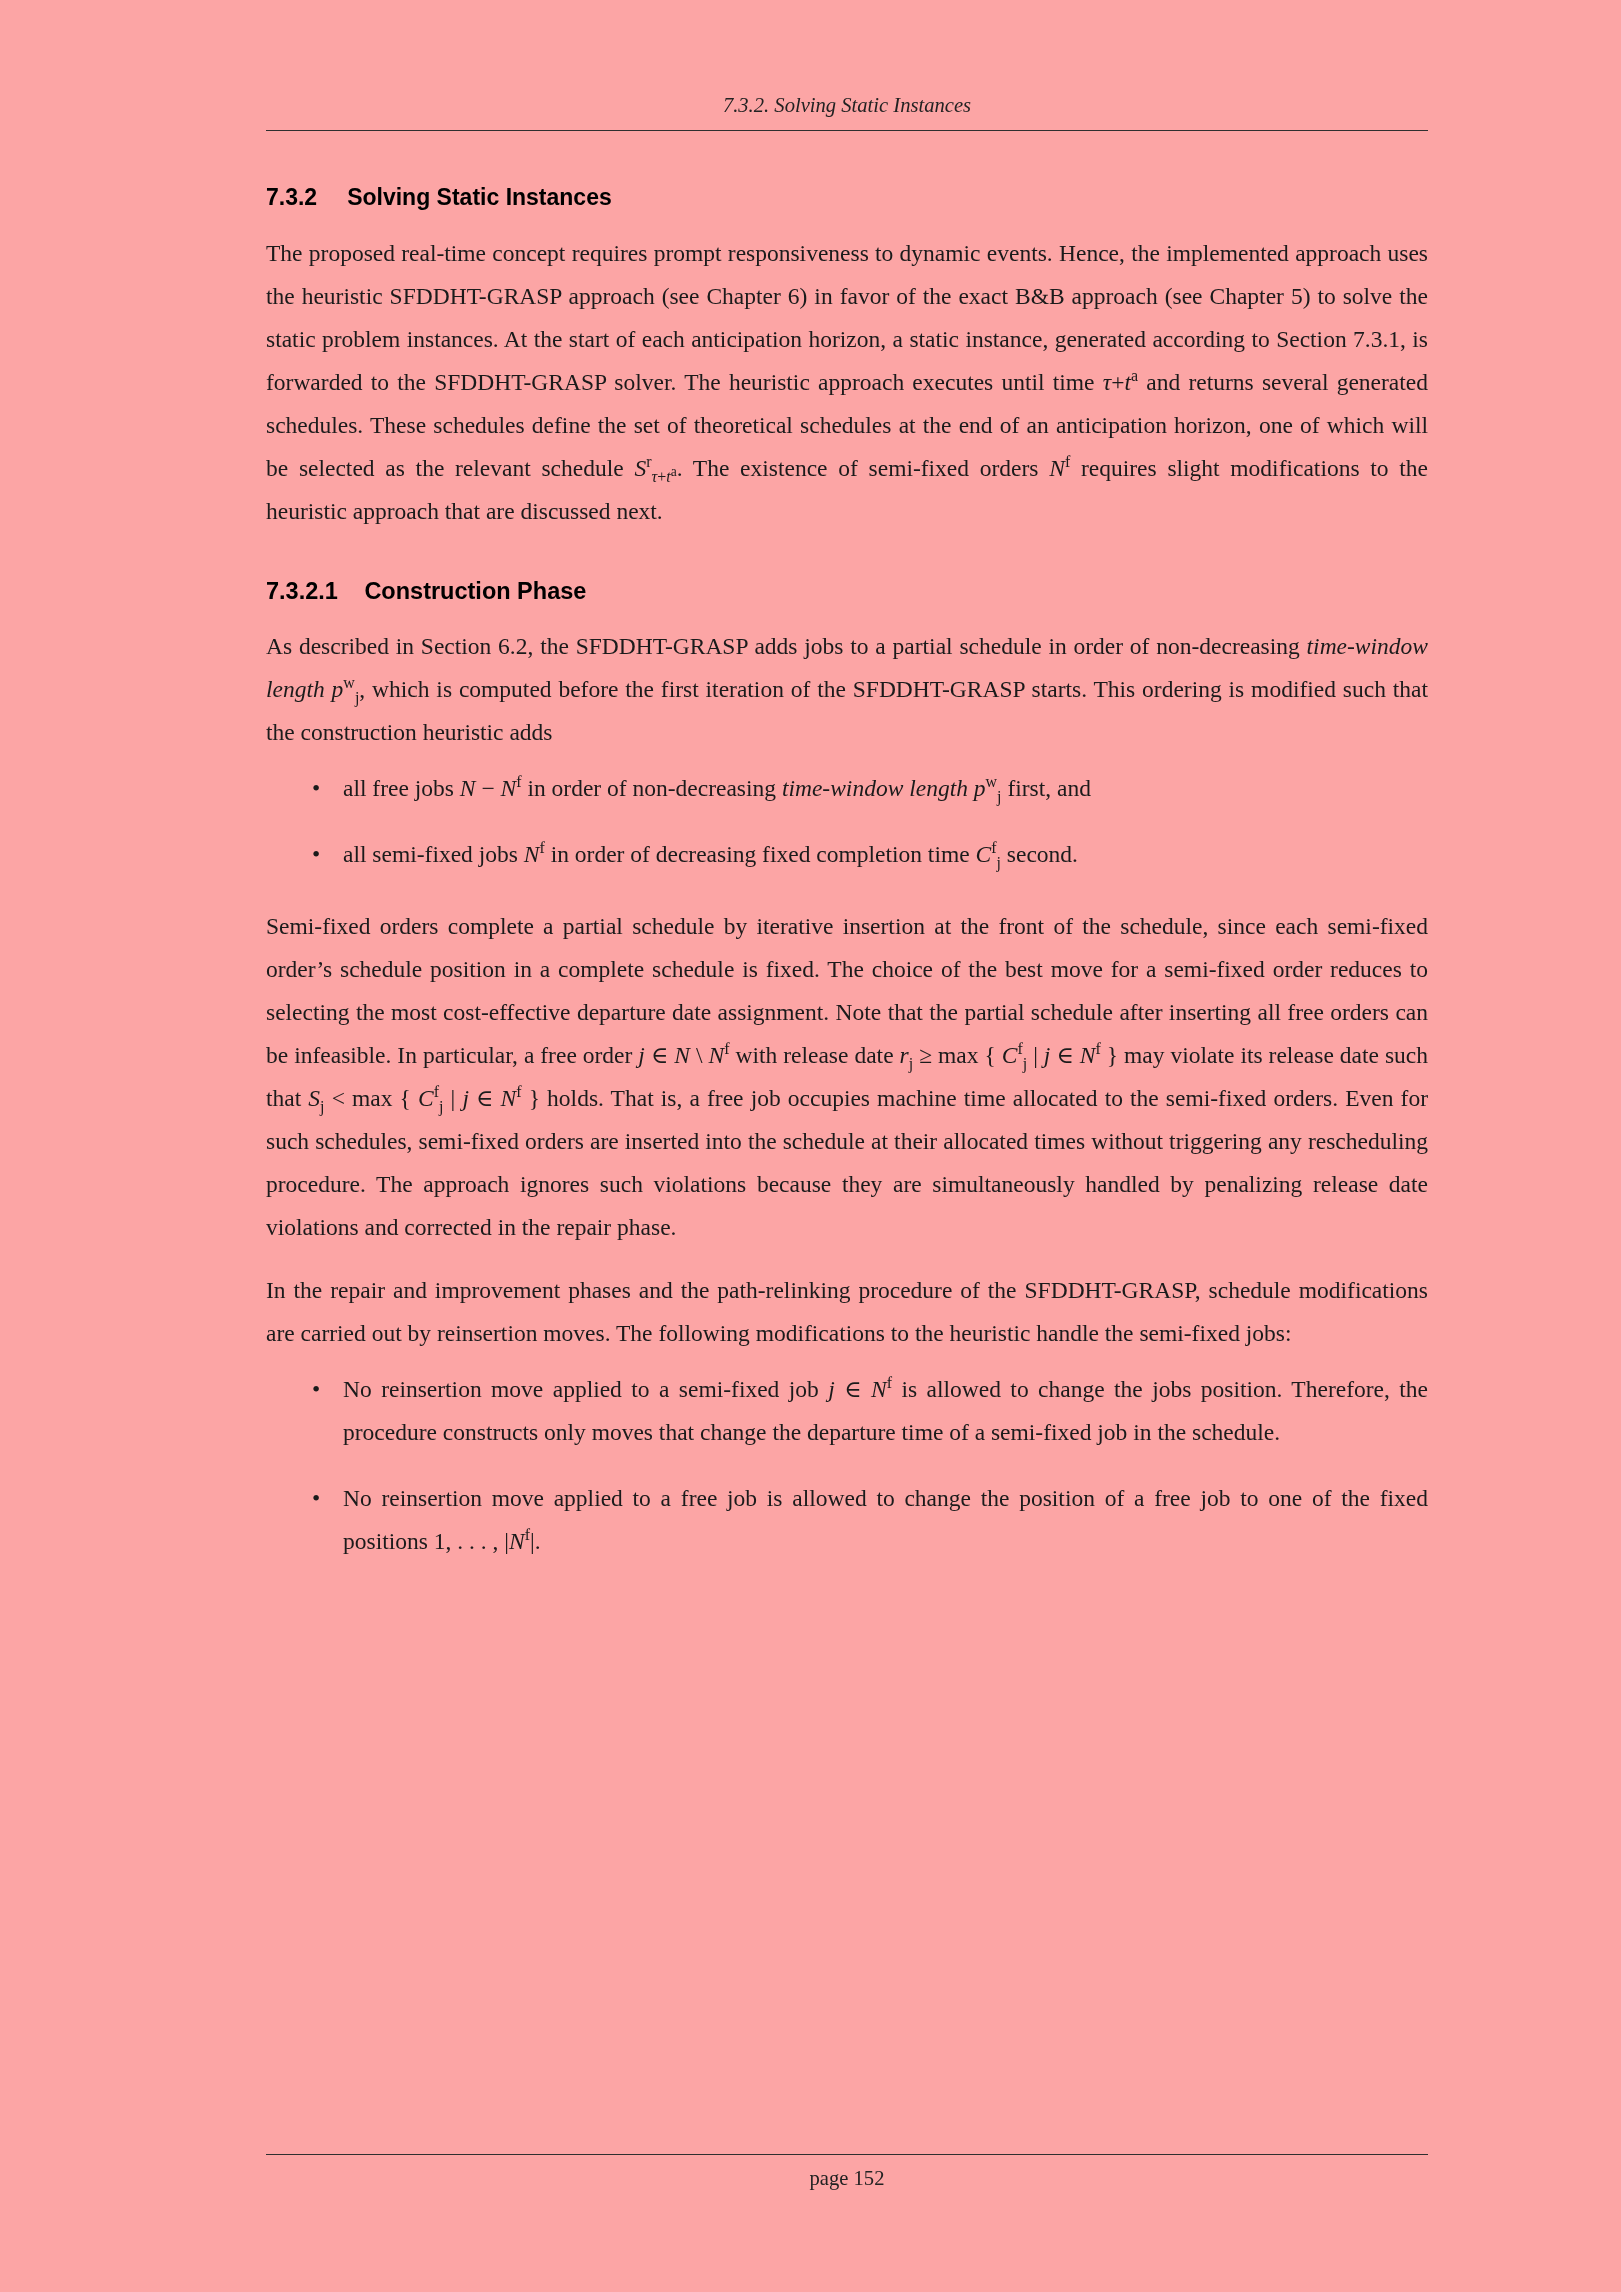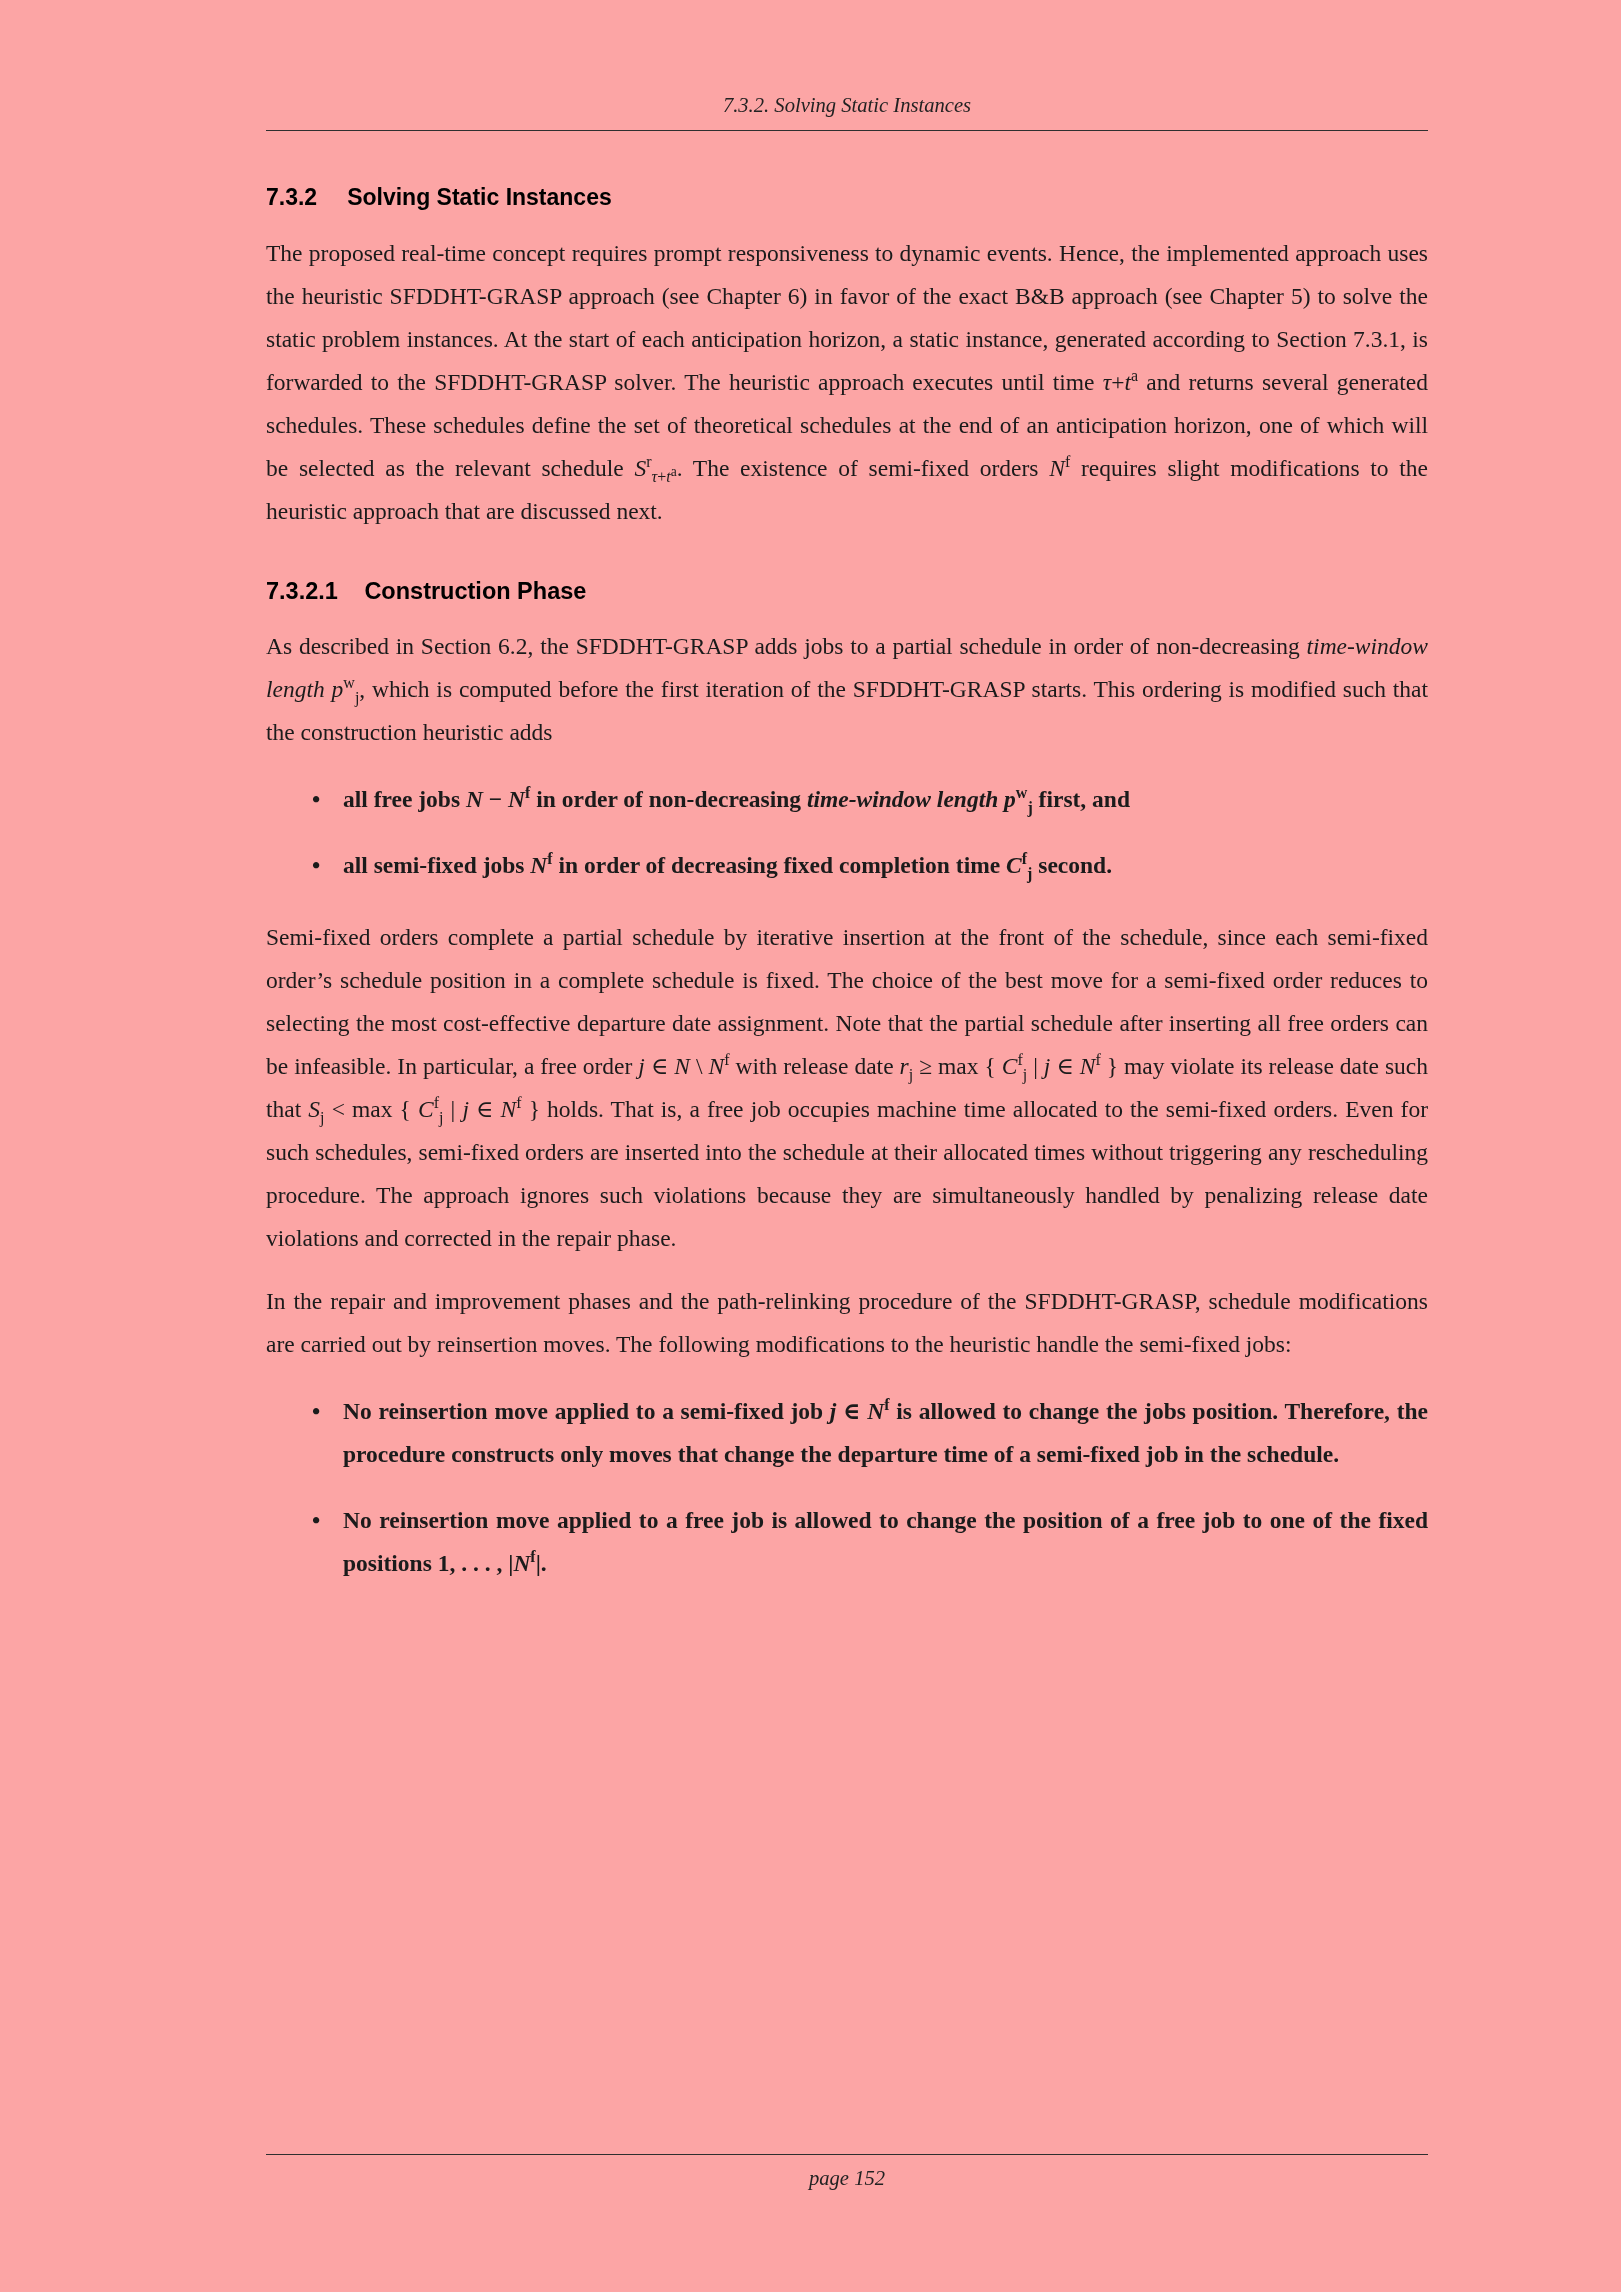--- a/index.html
+++ b/index.html
@@ -50,22 +50,21 @@
     margin-top: 19.6px;
     font-size: 23.5px;
     line-height: 43px;
     text-align: justify;
     hyphens: auto;
   }
   p.body-par.first { margin-top: 21.6px; }
   p.body-par.after-list { margin-top: 29px; }
   ul.bullet-list {
     list-style: none;
-    margin-top: 24px;
-    font-weight: bold;
+    margin-top: 13px;
   }
   ul.bullet-list li {
     position: relative;
     padding-left: 77px;
     margin-bottom: 23.5px;
     font-size: 23.5px;
     line-height: 43px;
     text-align: justify;
   }
   ul.bullet-list li:last-child { margin-bottom: 0; }
@@ -83,21 +82,20 @@
     left: 266px;
     top: 2154px;
     width: 1162px;
   }
   .footer-rule { border-top: 1.5px solid #2f2f2f; }
   .page-number {
     margin-top: 11.8px;
     text-align: center;
     font-size: 20.6px;
     color: #222;
-    font-style: italic;
   }
 </style>
 </head>
 <body>
 
 <div class="page">
   <div class="content">
 
     <div class="running-head">7.3.2.  Solving Static Instances</div>
     <div class="head-rule"></div>

